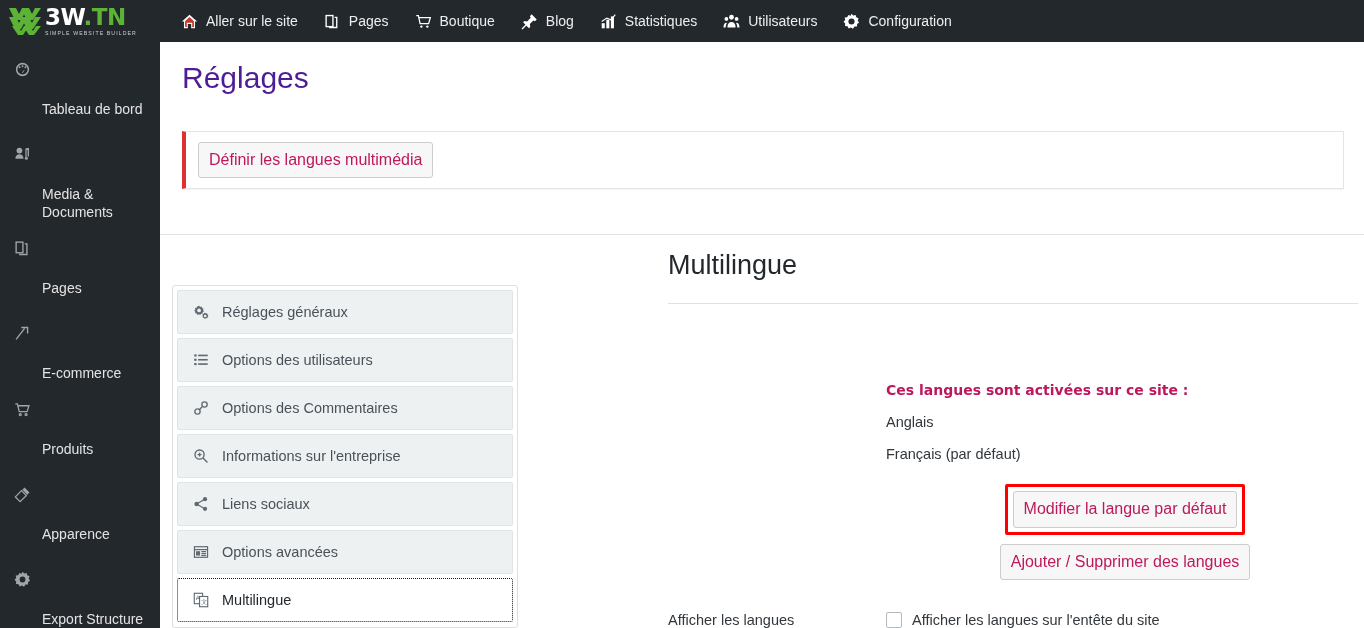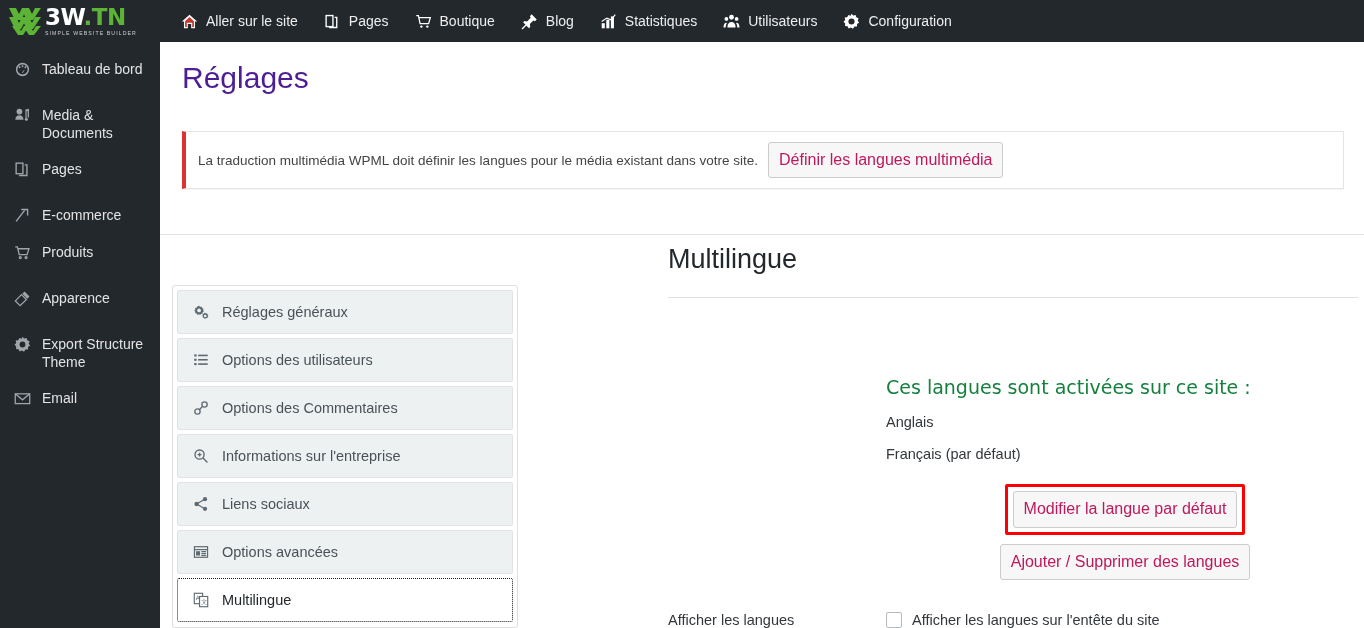--- a/index.html
+++ b/index.html
@@ -62,21 +62,21 @@
     padding: 9px 10px 9px 12px;
     color: #e3e3e3; font-size: 14px; line-height: 18px;
     cursor: pointer; min-height: 36px;
   }
   .sb-icon {
     width: 20px; height: 19px; flex: none;
     display: flex; align-items: center; justify-content: center;
     color: #a0a5aa; margin-top: 0px;
   }
   .sb-icon svg { display: block; }
-  .sb-label { flex: 1; }
+  .sb-label { flex: 1; margin-top: 40px; }
   .sb-collapse { color: #a0a5aa; }
   .sb-sep { height: 9px; }
 
   
   #content {
     position: absolute; top: 42px; left: 160px;
     width: 1204px; height: 586px;
     background: #ffffff;
     overflow: hidden;
   }
@@ -169,21 +169,21 @@
   #detail-title {
     font-size: 27px; color: #23282d; font-weight: normal;
     margin: 62px 0 0 0; line-height: 1.2;
   }
   #detail-rule {
     border-top: 1px solid #e0e0e0;
     margin: 22px 0 0 0; width: 690px;
   }
   #lang-block { margin-top: 78px; padding-left: 218px; }
   #lang-heading {
-    font-size: 19px; font-weight: normal; color: #15803d;
+    font-size: 14px; font-weight: bold; color: #be185d;
     font-family: "DejaVu Sans", sans-serif;
   }
   .lang-row { font-size: 14.5px; color: #32373c; margin-top: 16px; }
   #lang-buttons {
     margin-top: 22px; display: flex; align-items: center; gap: 9px; flex-direction: column;
   }
   .btn-wrap-highlight {
     border: 3px solid #ff0000;
     padding: 4px 5px;
     display: inline-flex;
@@ -407,21 +407,20 @@
   </div>
 
 
 </div>
 
 <div id="content">
 
   <h1 id="page-title">Réglages</h1>
 
   <div id="notice">
-    <span id="notice-text">La traduction multimédia WPML doit définir les langues pour le média existant dans votre site.</span>
     <span class="btn">Définir les langues multimédia</span>
   </div>
 
   <div id="divider"></div>
 
   <div id="cols">
 
     <div id="nav-panel">
       <div id="nav-box">
 

